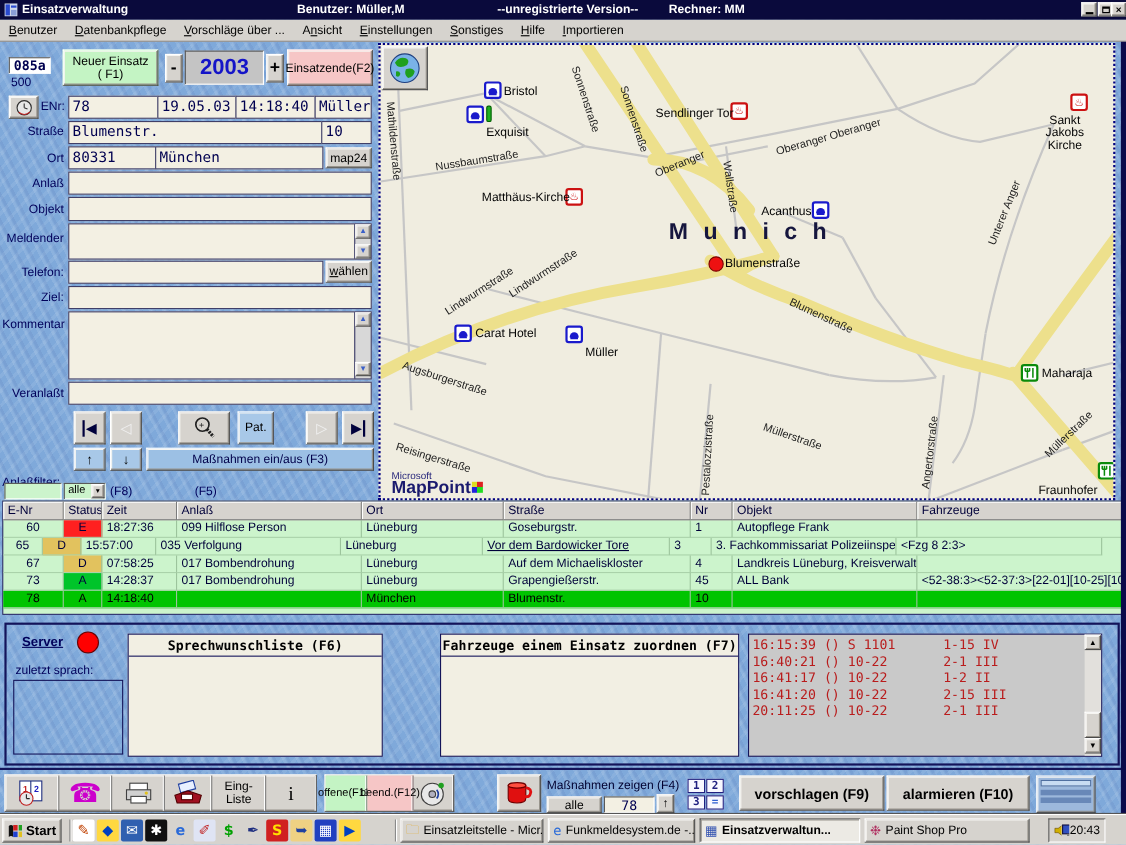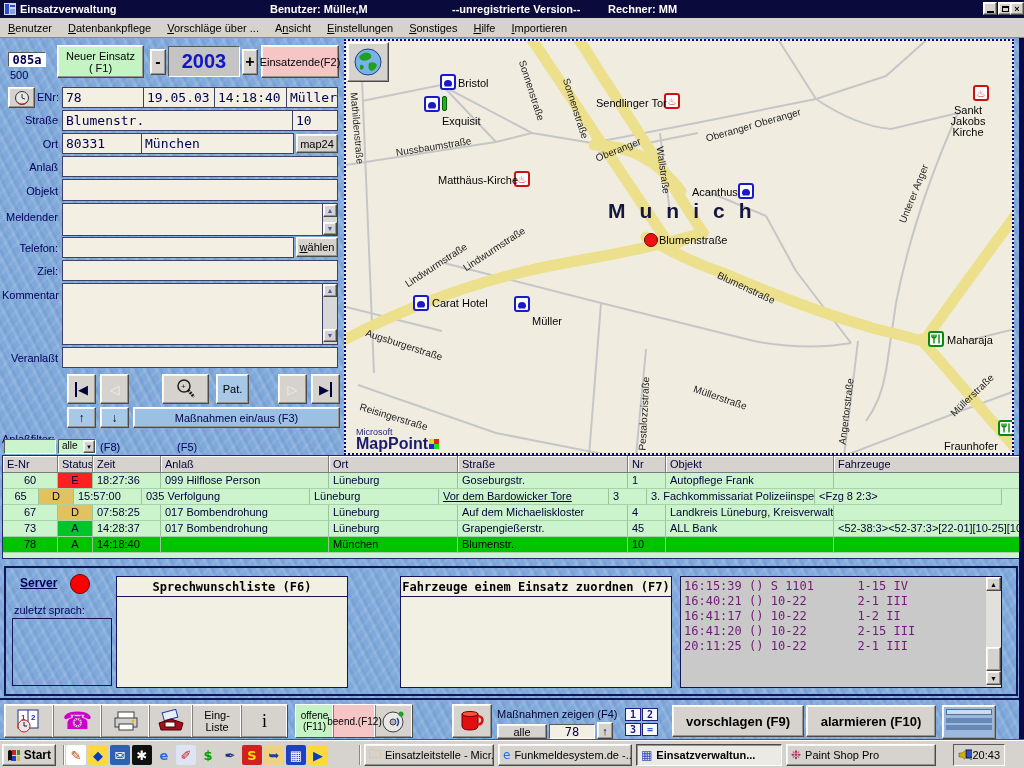--- a/index.html
+++ b/index.html
@@ -29,21 +29,21 @@
 .poi-icon{position:absolute;width:16px;height:16px;background:#fff;border-radius:3px;display:flex;align-items:center;justify-content:center}
 
 #etable{left:2px;top:455px;width:1020px;height:104px;background:#CCF4CC;border:1px solid #26266a;font-size:11px;color:#00003a}
 .th{background:#D6D3CE;border-right:1px solid #7c7c7c;border-bottom:1px solid #7c7c7c;box-shadow:inset 1px 1px 0 #fff;padding:2px 4px;height:17px;white-space:nowrap;overflow:hidden}
 .td{border-right:1px solid #9cc49c;border-bottom:1px solid #aad2aa;padding:1px 4px;height:16px;white-space:nowrap;overflow:hidden}
 .trow{display:flex}
 
 #bpanel{left:4px;top:566px;width:1014px;height:130px;border:2px solid #14145a}
 .listbox{position:absolute;background:#F2EFE3;border:1px solid #14145a}
 .listbox .hdr{height:20px;border-bottom:1px solid #14145a;font:bold 12px "DejaVu Sans Mono",monospace;color:#000;display:flex;align-items:center;justify-content:center}
-.logline{height:15px;font:12px "DejaVu Sans Mono",monospace;color:#701a75;white-space:pre;padding-left:3px}
+.logline{height:15px;font:12px "DejaVu Sans Mono",monospace;color:#b91c1c;white-space:pre;padding-left:3px}
 .logsel{background:#000050;color:#fff}
 
 #toolbar{left:0;top:698px;width:1024px;height:42px;border-top:2px solid #14145a}
 .seg{border-right:1px solid #808080;box-shadow:inset -1px 0 0 #fff;display:flex;align-items:center;justify-content:center}
 
 #taskbar{left:0;top:740px;width:1024px;height:28px;background:#D6D3CE;border-top:1px solid #fff;box-shadow:0 -1px 0 #555}
 .task{height:22px;font-size:11px;color:#000;display:flex;align-items:center;gap:4px;padding:0 4px;overflow:hidden;white-space:nowrap}
 .qicon{width:20px;height:20px;display:flex;align-items:center;justify-content:center;font-size:13px;font-family:"DejaVu Sans",sans-serif;border-radius:2px}
 .vsep{width:2px;height:20px;border-left:1px solid #8a8a8a;border-right:1px solid #fff;margin:0 3px}
 u{text-decoration:underline}
@@ -442,21 +442,21 @@
           </svg>
       </div>
       <div class="seg" style="width:49px;font-size:11px;flex-direction:column">
         <span>Eing-</span>
           <span>Liste</span>
       </div>
       <div class="seg" style="width:45px;border-right:none;font:18px 'Liberation Serif',serif">i</div>
     </div>
 
     <div class="abs btn" style="left:295px;top:4px;width:118px;height:34px;display:flex">
-      <div class="seg" style="width:38px;background:#C4F4C4;font-size:10px;flex-direction:column">
+      <div class="seg" style="width:38px;background:#C4F4C4;font-size:10px;">
         <span>offene</span>
           <span>(F11)</span>
       </div>
       <div class="seg" style="width:42px;background:#F6C6C6;font-size:10px;flex-direction:row">
         <span>beend.</span>
           <span>(F12)</span>
       </div>
       <div class="seg" style="width:36px;border-right:none">
         <svg width="26" height="26">
             <circle cx="12" cy="14" r="10" fill="#e8e8e8" stroke="#404040"></circle>

